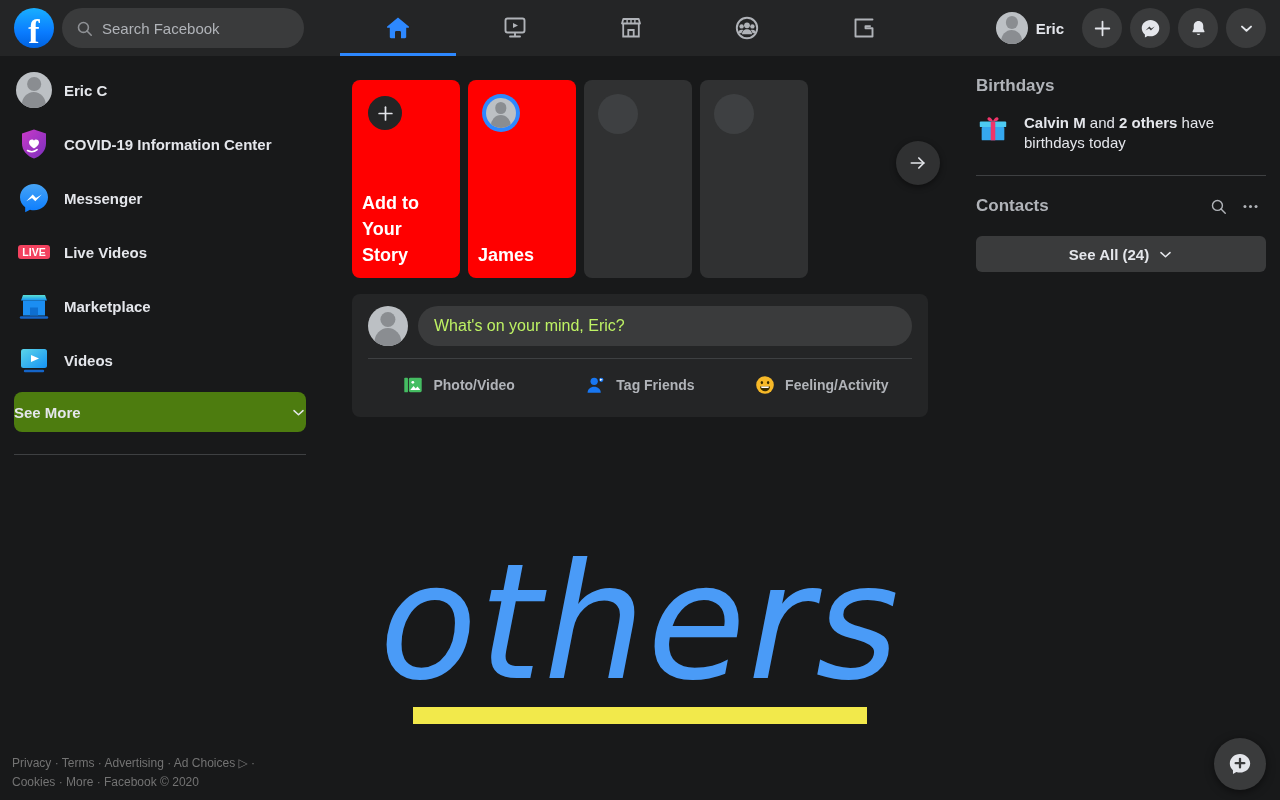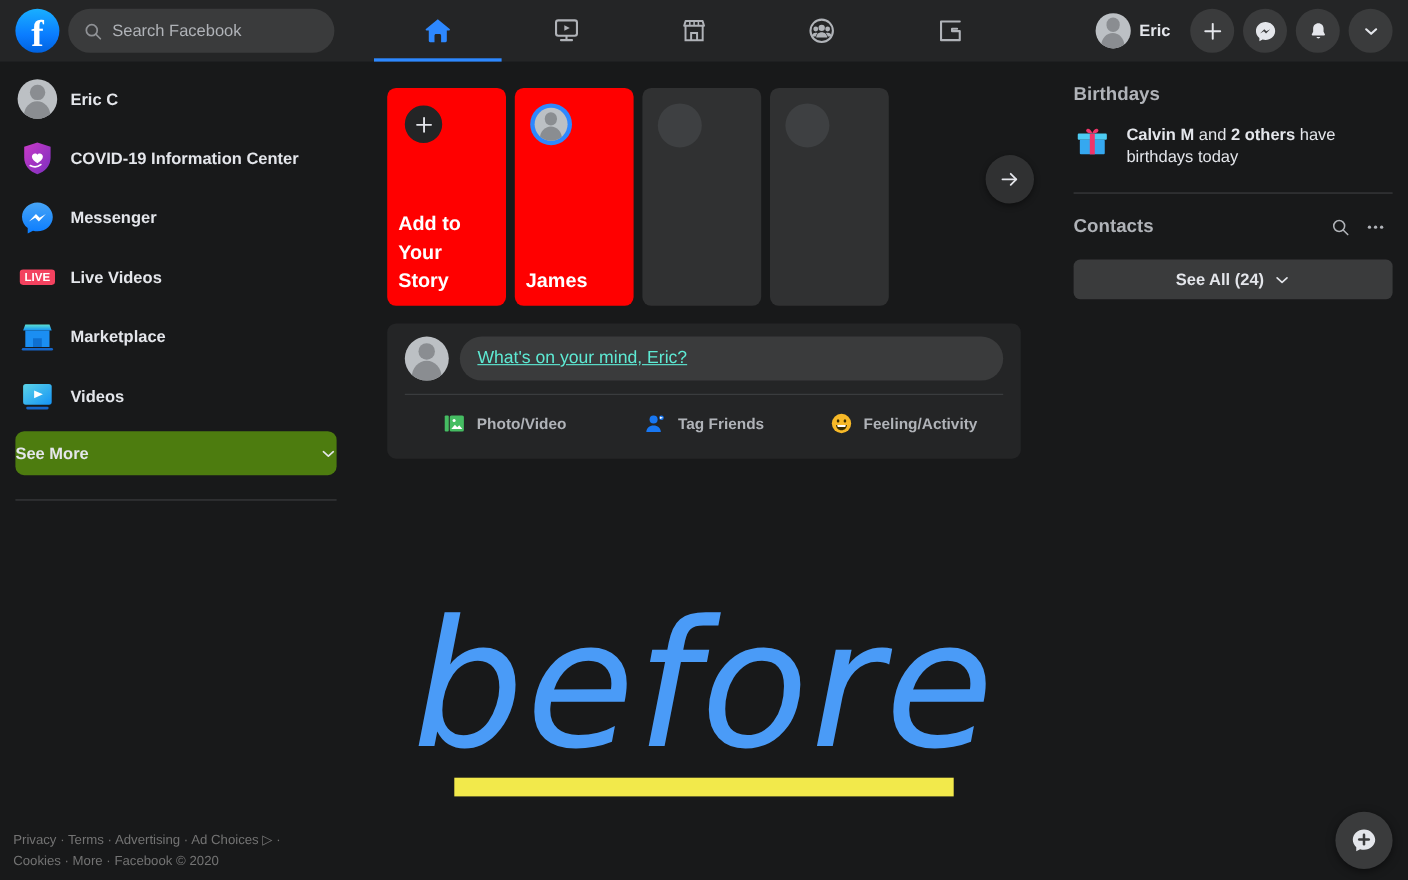--- a/index.html
+++ b/index.html
@@ -153,21 +153,21 @@
   .composer {
     margin-top: 16px; background: #242526;
     border-radius: 8px; padding: 12px 16px 6px 16px;
   }
   .comp-top { display: flex; align-items: center; gap: 10px; }
   .comp-input {
     flex: 1; height: 40px; background: #3A3B3C;
     border-radius: 20px; display: flex; align-items: center;
     padding: 0 16px; cursor: text;
   }
-  .comp-ph { font-size: 16px; color: #5eead4; text-decoration: underline; }
+  .comp-ph { font-size: 16px; color: #bef264; }
   .comp-sep { height: 1px; background: #3E4042; margin: 12px 0 0 0; }
   .comp-actions { display: flex; height: 52px; }
   .comp-act {
     flex: 1; display: flex; align-items: center; justify-content: center;
     gap: 9px; border-radius: 8px; cursor: pointer;
   }
   .comp-act span { font-size: 14px; font-weight: 600; color: #B0B3B8; }
 
   
   .rightbar { position: absolute; left: 976px; top: 76px; width: 290px; }
@@ -514,21 +514,21 @@
 
     <div class="see-all-btn">
       <span>See All (24)</span>
       <svg width="15" height="15" viewBox="0 0 20 20">
         <path d="M4 7.5l6 5.5 6-5.5" fill="none" stroke="#E4E6EB" stroke-width="2" stroke-linecap="round" stroke-linejoin="round"></path>
       </svg>
     </div>
   </div>
 
   <div class="overlay-word">
-    <div class="word">before</div>
+    <div class="word">others</div>
     <div class="bar"></div>
   </div>
 
   <div class="footer">
     <div>Privacy · Terms · Advertising · Ad Choices ▷ ·</div>
     <div>Cookies · More · Facebook © 2020</div>
   </div>
 
   <div class="fab">
     <svg width="26" height="26" viewBox="0 0 24 24">

